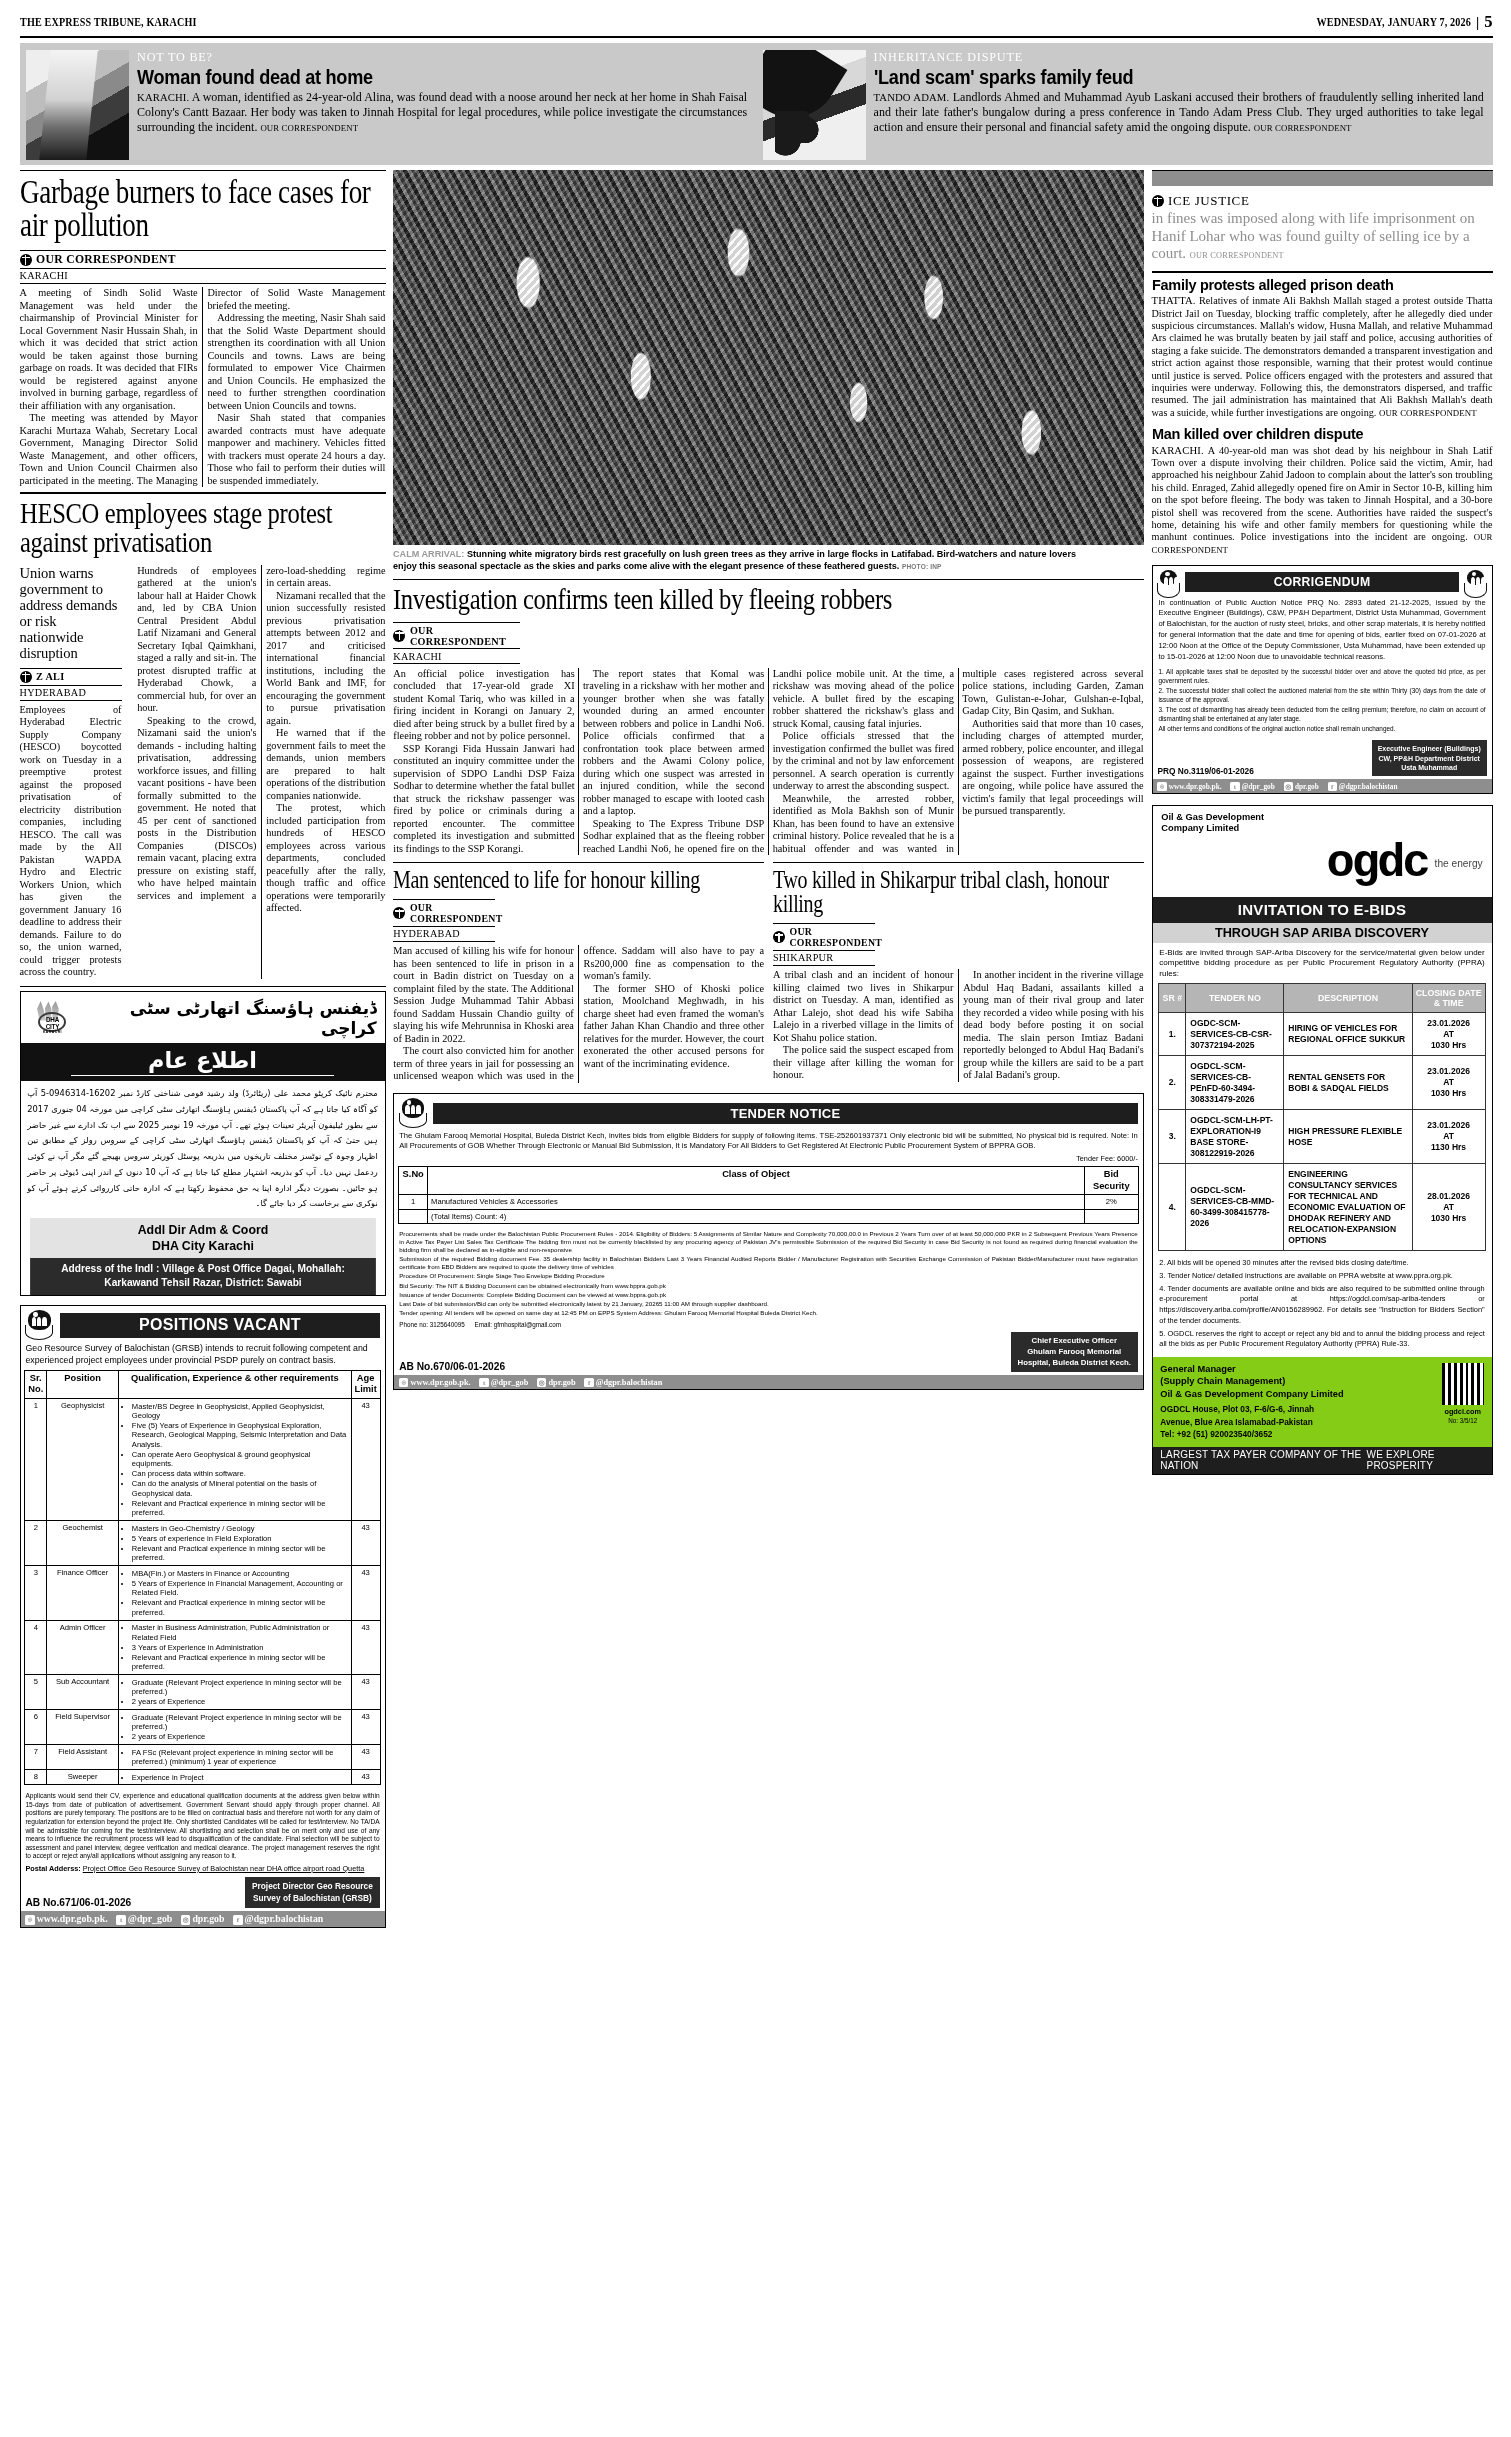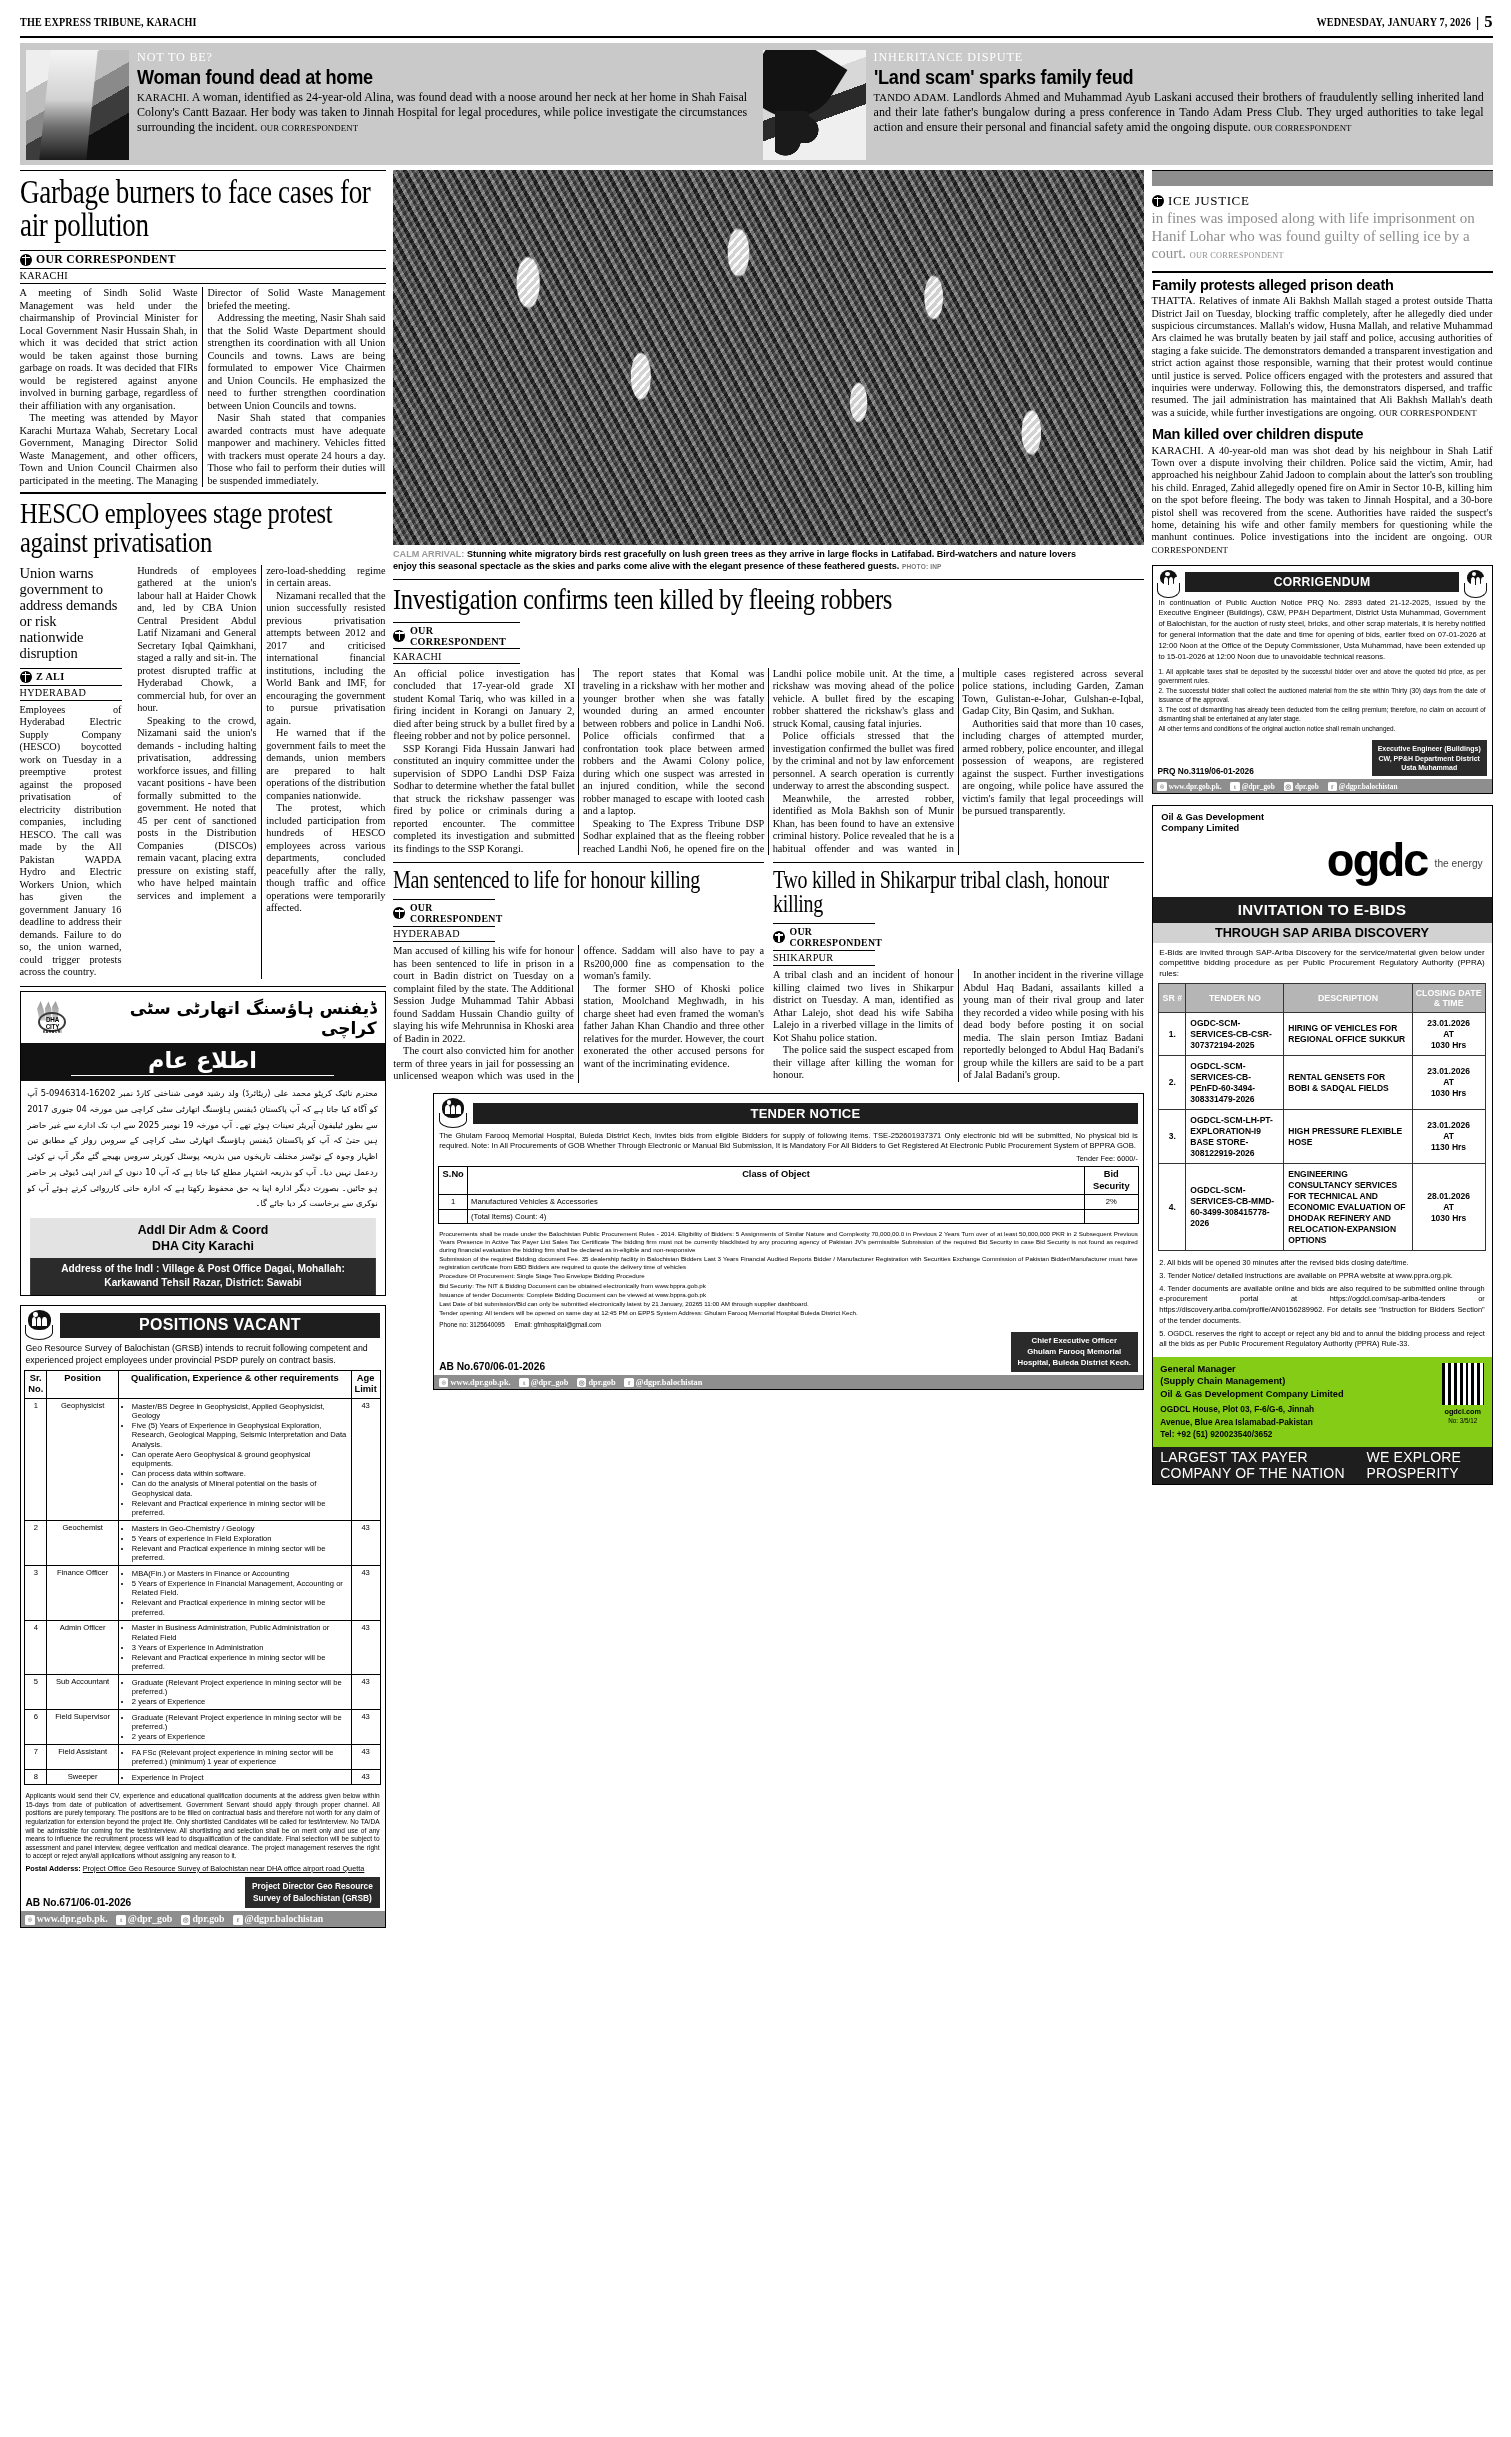--- a/index.html
+++ b/index.html
@@ -175,21 +175,21 @@
 
   .tiny { font-size:7.6px; line-height:1.3; font-family:"Liberation Sans",sans-serif; }
   .social { background:#8e8e8e; color:#fff; display:flex; align-items:center; gap:8.8px;
             font-family:"Liberation Serif",serif; font-weight:bold; font-size:9.8px; padding:2.4px 4.9px; }
   .social .ic { display:inline-block; width:9.3px; height:9.3px; background:#fff; color:#8e8e8e; border-radius:1.5px;
                 text-align:center; font-size:6.8px; line-height:9.3px; font-weight:bold; margin-right:2px; }
   .abno { font-family:"Liberation Sans",sans-serif; font-weight:bold; font-size:10.2px; }
 
   .ogdc-foot { background:#84cc16; padding:5.9px 7.8px; font-family:"Liberation Sans",sans-serif; }
   .ogdc-bar { background:#1e1e1e; color:#fff; display:flex; justify-content:space-between;
-              font-family:"Liberation Sans",sans-serif; font-size:14px; padding:2.9px 7.8px; letter-spacing:0.2px; }
+              font-family:"Liberation Sans",sans-serif; font-size:10px; padding:2.9px 7.8px; letter-spacing:0.2px; }
   .qr { width:42px; height:42px; background:
         repeating-linear-gradient(90deg,#000 0 2.9px,#fff 2.9px 5.9px),
         repeating-linear-gradient(0deg,#000 0 2.9px,transparent 2.9px 5.9px); }
   .ogdc-logo { font-family:Liberation Mono, monospace; font-weight:bold; font-size:47px; letter-spacing:-2.9px; }
 </style>
 </head>
 <body>
 
 <div class="page">
 
@@ -512,21 +512,21 @@
             <div class="place">SHIKARPUR</div>
           </div>
           <div class="body two-col">
             <p class="first">A tribal clash and an incident of honour killing claimed two lives in Shikarpur district on Tuesday. A man, identified as Athar Lalejo, shot dead his wife Sabiha Lalejo in a riverbed village in the limits of Kot Shahu police station.</p>
             <p>The police said the suspect escaped from their village after killing the woman for honour.</p>
             <p>In another incident in the riverine village Abdul Haq Badani, assailants killed a young man of their rival group and later they recorded a video while posing with his dead body before posting it on social media. The slain person Imtiaz Badani reportedly belonged to Abdul Haq Badani's group while the killers are said to be a part of Jalal Badani's group.</p>
           </div>
         </div>
       </div>
 
-      <div class="ad" style="margin-top:10.7px;margin-left:40px;">
+      <div class="ad" style="margin-top:10.7px;">
         <div style="display:flex; align-items:center; gap:5.9px; padding:3.9px 4.9px 2.9px 4.9px;">
           <div class="crest">
             <div class="dome"></div>
               <div class="moon"></div>
             <div class="m1"></div>
               <div class="m2"></div>
               <div class="m3"></div>
               <div class="wreath"></div>
           </div>
           <div class="ad-title-bar" style="flex:1 1 auto; font-size:13px; padding:2.9px 0;">TENDER NOTICE</div>

